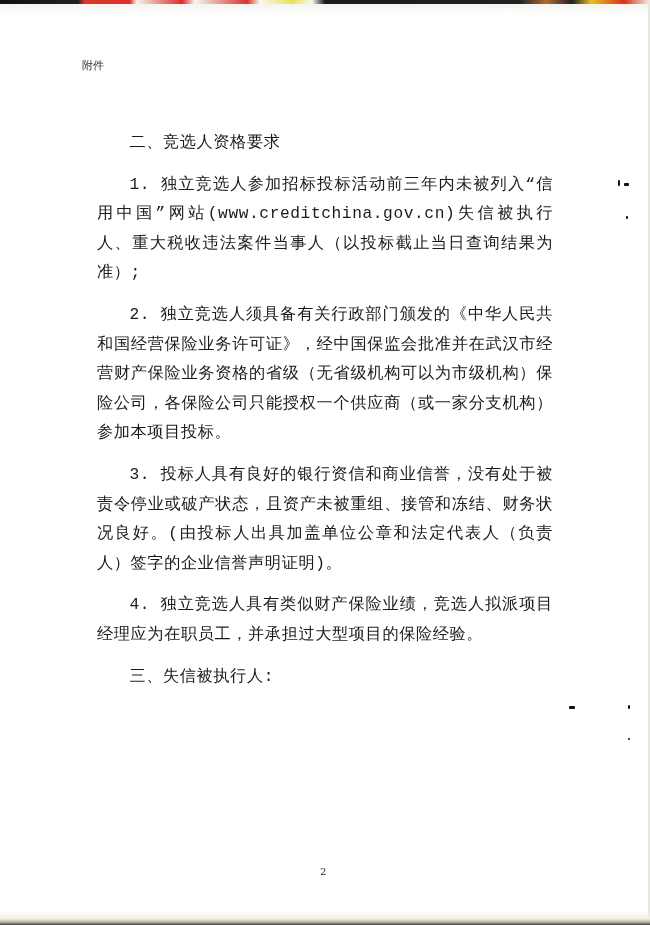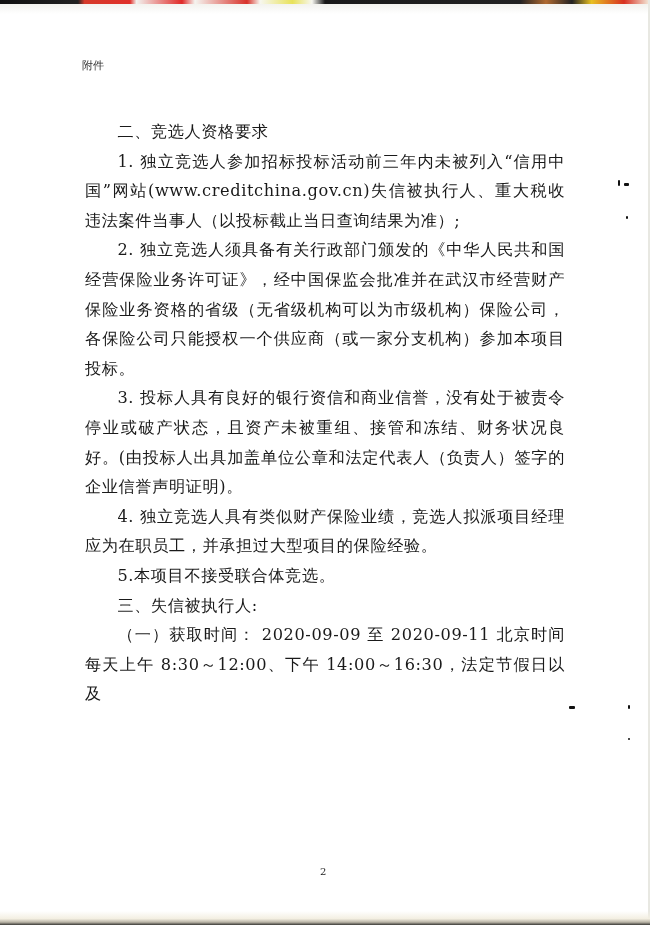--- a/index.html
+++ b/index.html
@@ -54,22 +54,23 @@
       position: absolute;
       left: 85px;
       top: 117px;
       width: 480px;
       font-size: 16.2px;
       line-height: 29.6px;
       letter-spacing: 0.6px;
       text-align: justify;
     }
     .page-body p {
-      margin: 0;
+      margin: 12px;
       text-indent: 2em;
+      font-family: Liberation Mono, monospace;
     }
     .page-body p.heading {
       text-indent: 2em;
       font-weight: normal;
     }
     .page-number {
       position: absolute;
       left: 320px; top: 866px;
       font-size: 10px;
       color: #222;
@@ -89,23 +90,21 @@
 <div class="scan-bottom"></div>
 
 <div class="annex-label">附件</div>
 
 <div class="page-body">
   <p class="heading">二、竞选人资格要求</p>
   <p>1. 独立竞选人参加招标投标活动前三年内未被列入“信用中国”网站(www.creditchina.gov.cn)失信被执行人、重大税收违法案件当事人（以投标截止当日查询结果为准）;</p>
   <p>2. 独立竞选人须具备有关行政部门颁发的《中华人民共和国经营保险业务许可证》，经中国保监会批准并在武汉市经营财产保险业务资格的省级（无省级机构可以为市级机构）保险公司，各保险公司只能授权一个供应商（或一家分支机构）参加本项目投标。</p>
   <p>3. 投标人具有良好的银行资信和商业信誉，没有处于被责令停业或破产状态，且资产未被重组、接管和冻结、财务状况良好。(由投标人出具加盖单位公章和法定代表人（负责人）签字的企业信誉声明证明)。</p>
   <p>4. 独立竞选人具有类似财产保险业绩，竞选人拟派项目经理应为在职员工，并承担过大型项目的保险经验。</p>
-  <p>5.本项目不接受联合体竞选。</p>
   <p class="heading">三、失信被执行人:</p>
-  <p>（一）获取时间： 2020-09-09 至 2020-09-11 北京时间每天上午 8:30～12:00、下午 14:00～16:30，法定节假日以及</p>
 </div>
 
 <div class="speck" style="left:618px;top:180px;width:2px;height:6px;"></div>
 <div class="speck" style="left:624px;top:183px;width:5px;height:3px;"></div>
 <div class="speck" style="left:626px;top:216px;width:2px;height:3px;"></div>
 <div class="speck" style="left:569px;top:706px;width:6px;height:3px;"></div>
 <div class="speck" style="left:628px;top:705px;width:2px;height:4px;"></div>
 <div class="speck" style="left:628px;top:738px;width:2px;height:2px;"></div>
 
 <div class="page-number">2</div>

